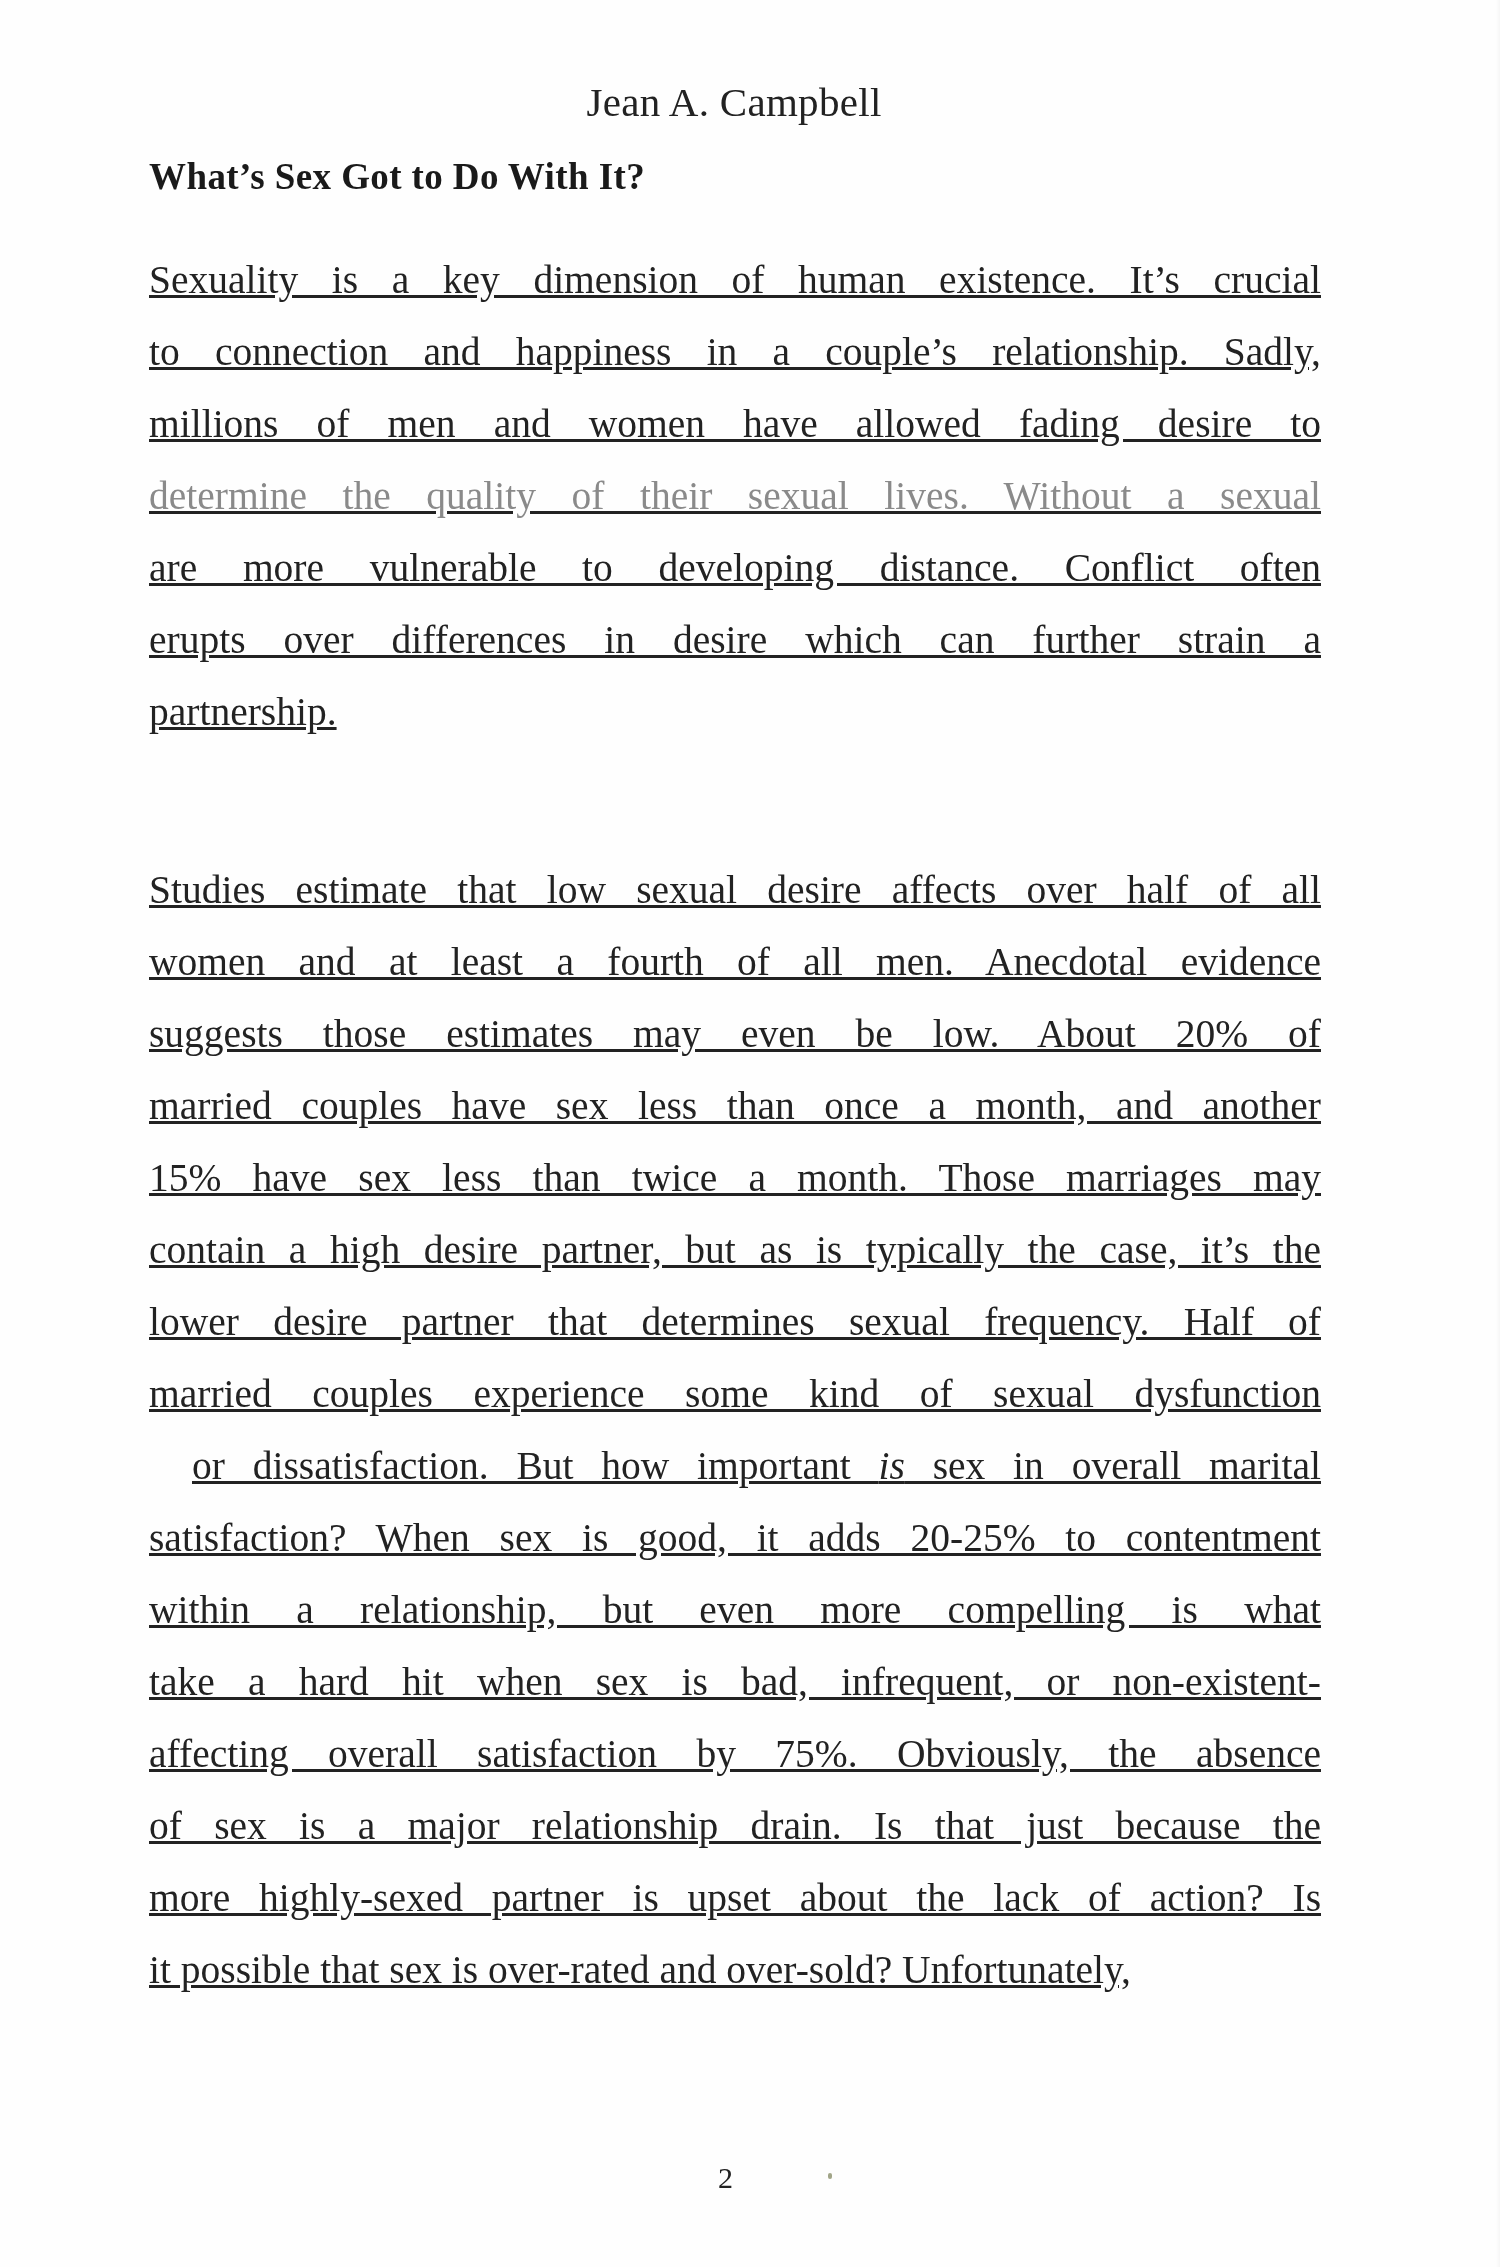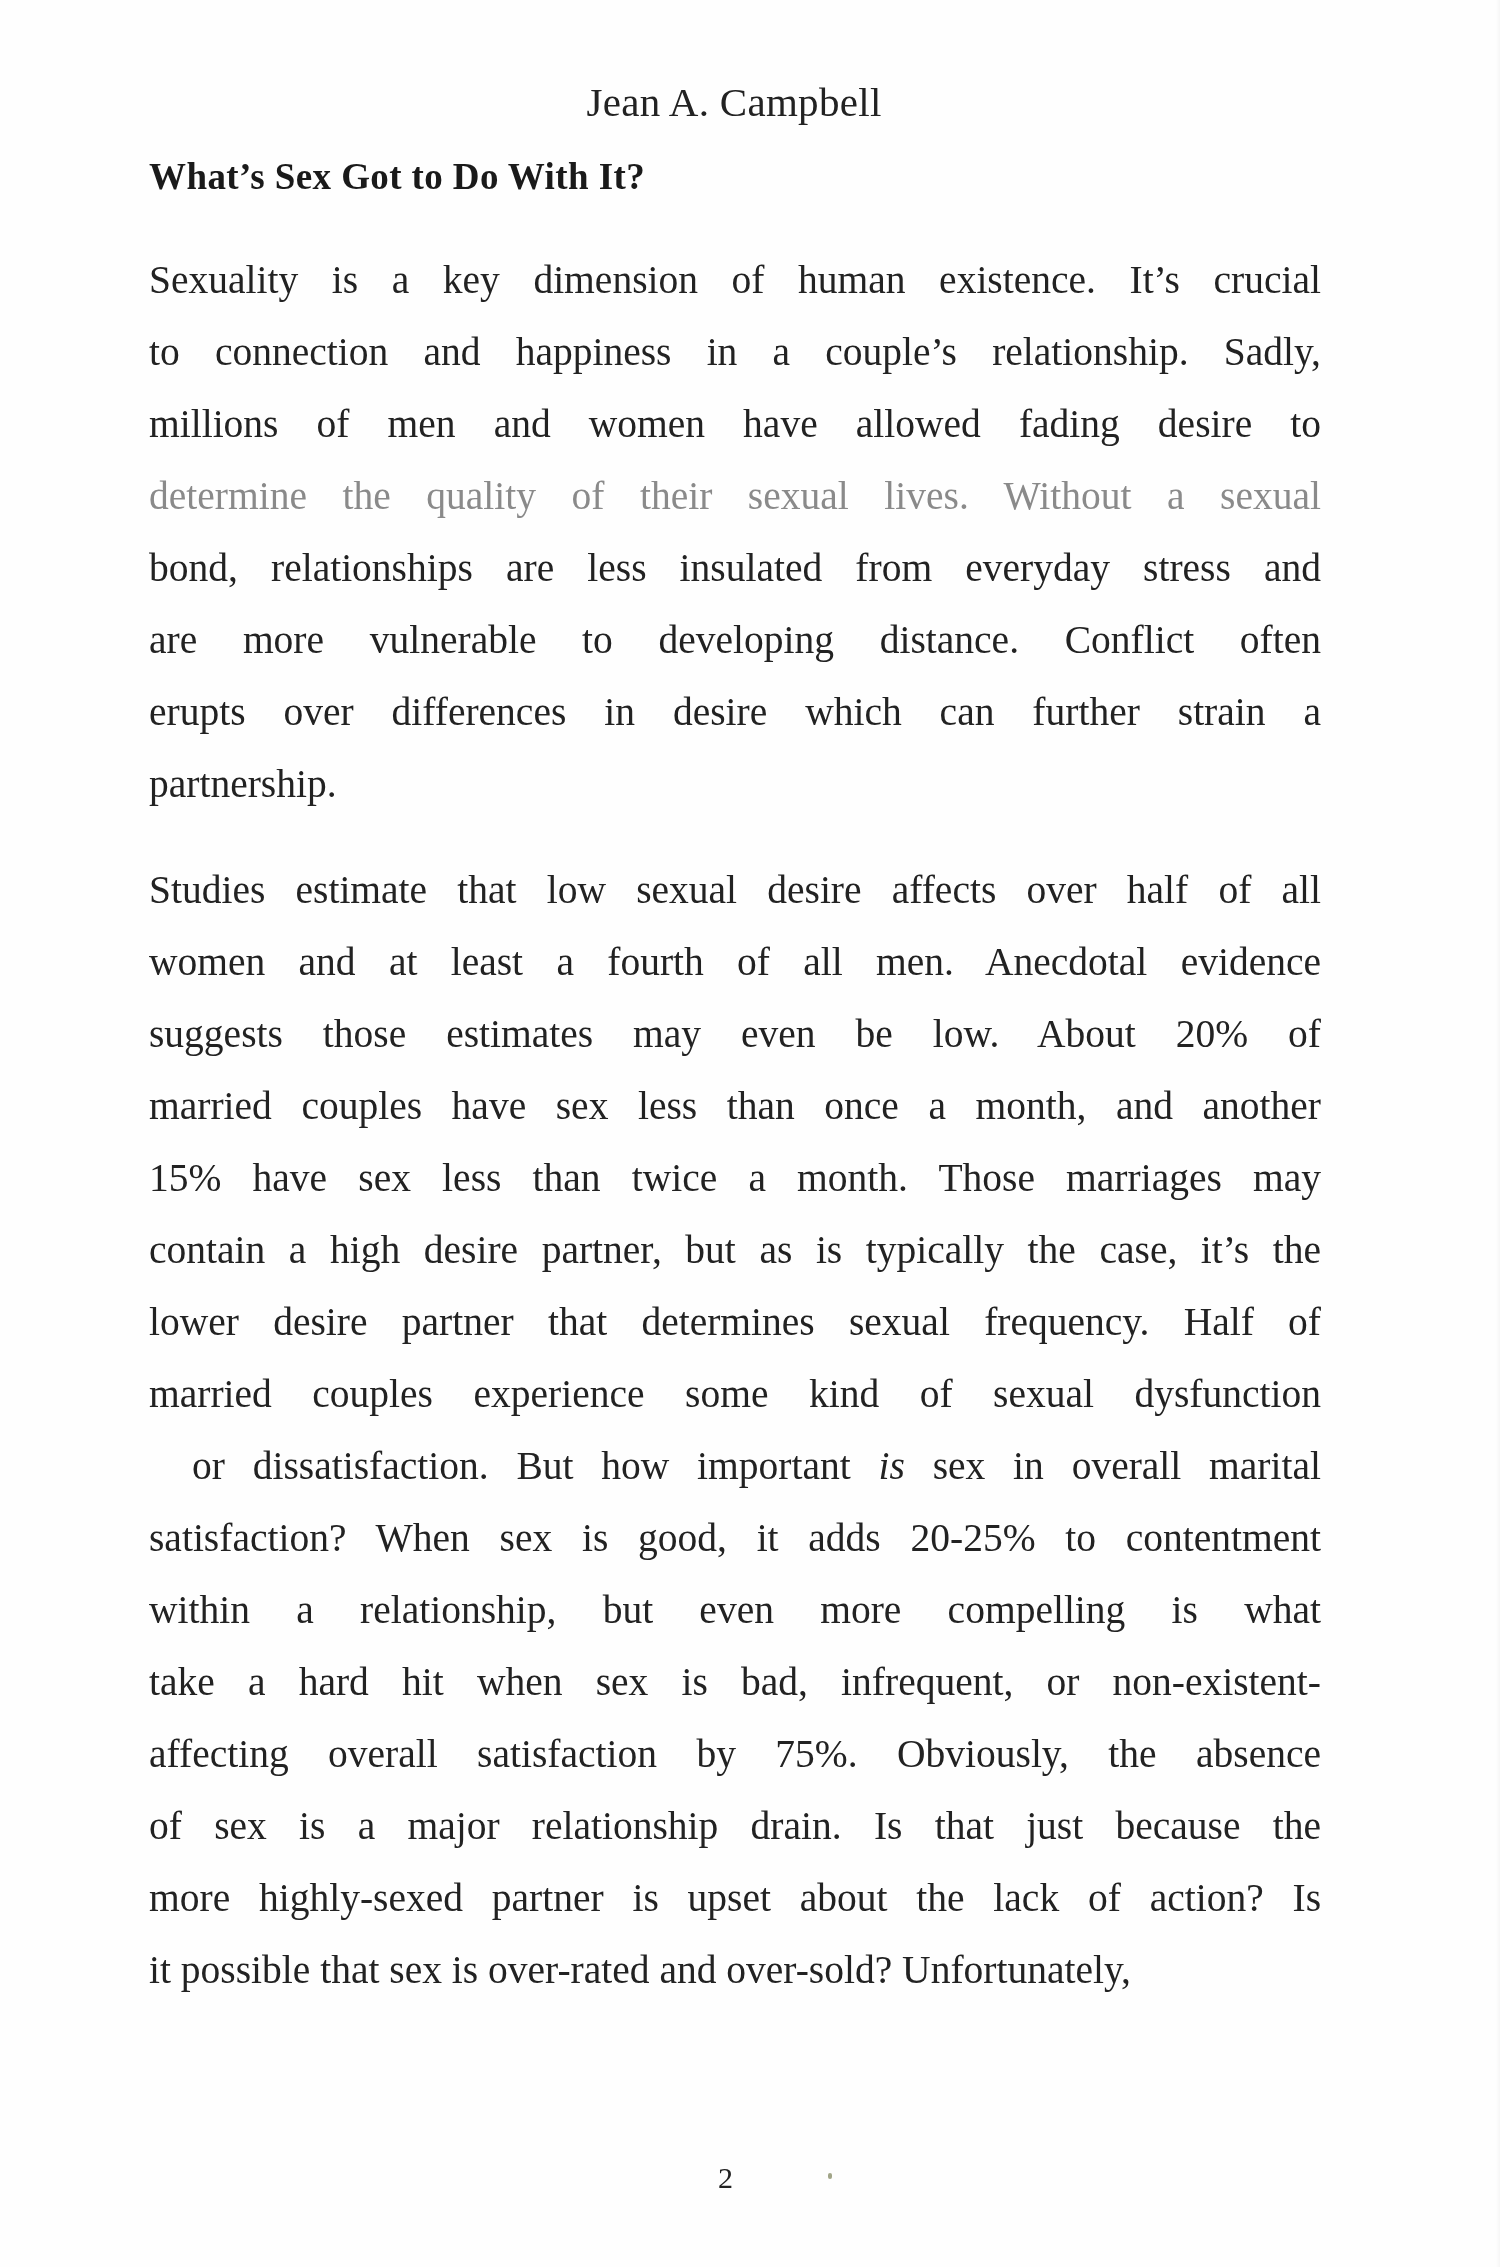--- a/index.html
+++ b/index.html
@@ -43,20 +43,21 @@
       color: #1a1a1a;
       letter-spacing: 0.4px;
       text-align: center;
     }
     .body-text {
       position: absolute;
       left: 149px;
       width: 1172px;
       font-size: 39.5px;
       color: #222;
+      text-decoration: underline;
     }
     .line {
       display: block;
       height: 72px;
       line-height: 72px;
       text-align: justify;
       text-align-last: justify;
       white-space: nowrap;
       overflow: visible;
     }
@@ -98,21 +99,20 @@
 
 <div class="page">
   <div class="running-head">Jean A. Campbell</div>
   <div class="section-heading">What’s Sex Got to Do With It?</div>
 
   <div class="body-text para-1">
       <span class="line" style="white-space: normal;">Sexuality is a key dimension of human existence.  It’s crucial</span>
       <span class="line" style="white-space: normal;">to connection and happiness in a couple’s relationship.  Sadly,</span>
       <span class="line" style="white-space: normal;">millions of men and women have allowed fading desire to</span>
       <span class="line faded" style="white-space: normal;">determine the quality of their sexual lives.  Without a sexual</span>
-      <span class="line" style="white-space: normal;">bond, relationships are less insulated from everyday stress and</span>
       <span class="line" style="white-space: normal;">are more vulnerable to developing distance.  Conflict often</span>
       <span class="line" style="white-space: normal;">erupts over differences in desire which can further strain a</span>
       <span class="line last" style="white-space: normal;">partnership.</span>
     </div>
   <div class="body-text para-2">
       <span class="line" style="white-space: normal;">Studies estimate that low sexual desire affects over half of all</span>
       <span class="line" style="white-space: normal;">women and at least a fourth of all men.  Anecdotal evidence</span>
       <span class="line" style="white-space: normal;">suggests those estimates may even be low.  About 20% of</span>
       <span class="line" style="white-space: normal;">married couples have sex less than once a month, and another</span>
       <span class="line" style="white-space: normal;">15% have sex less than twice a month.  Those marriages may</span>

